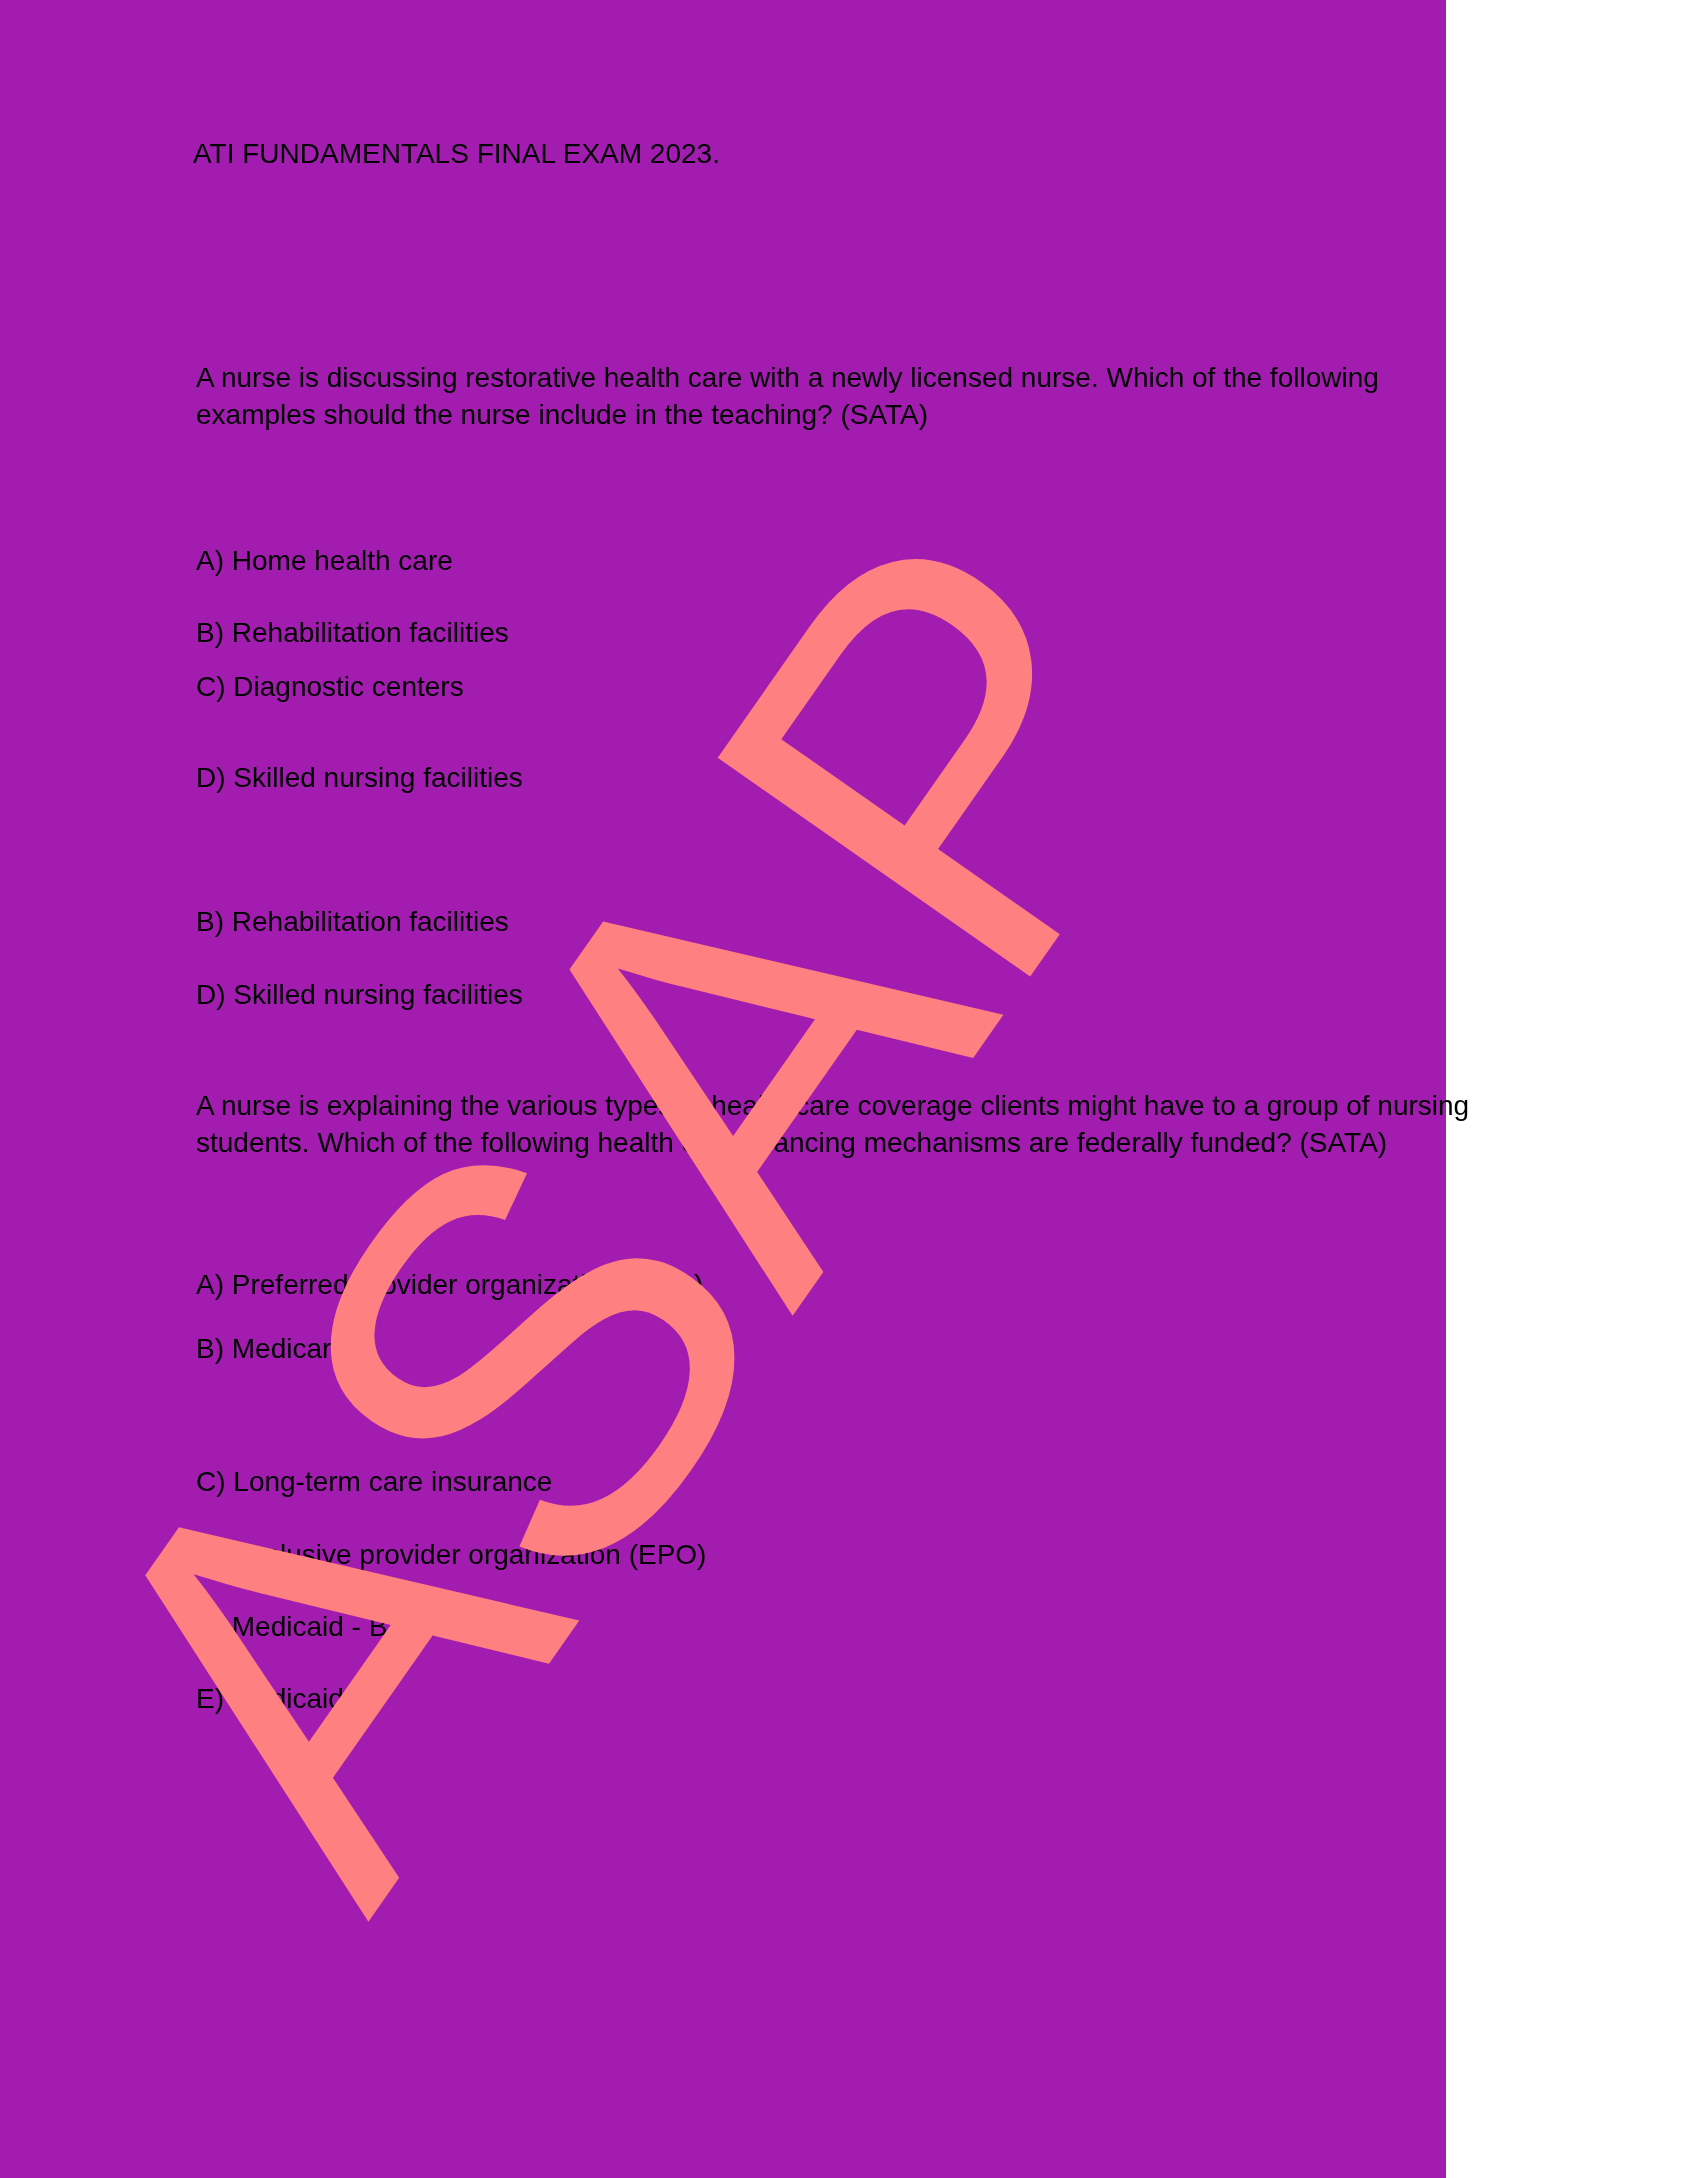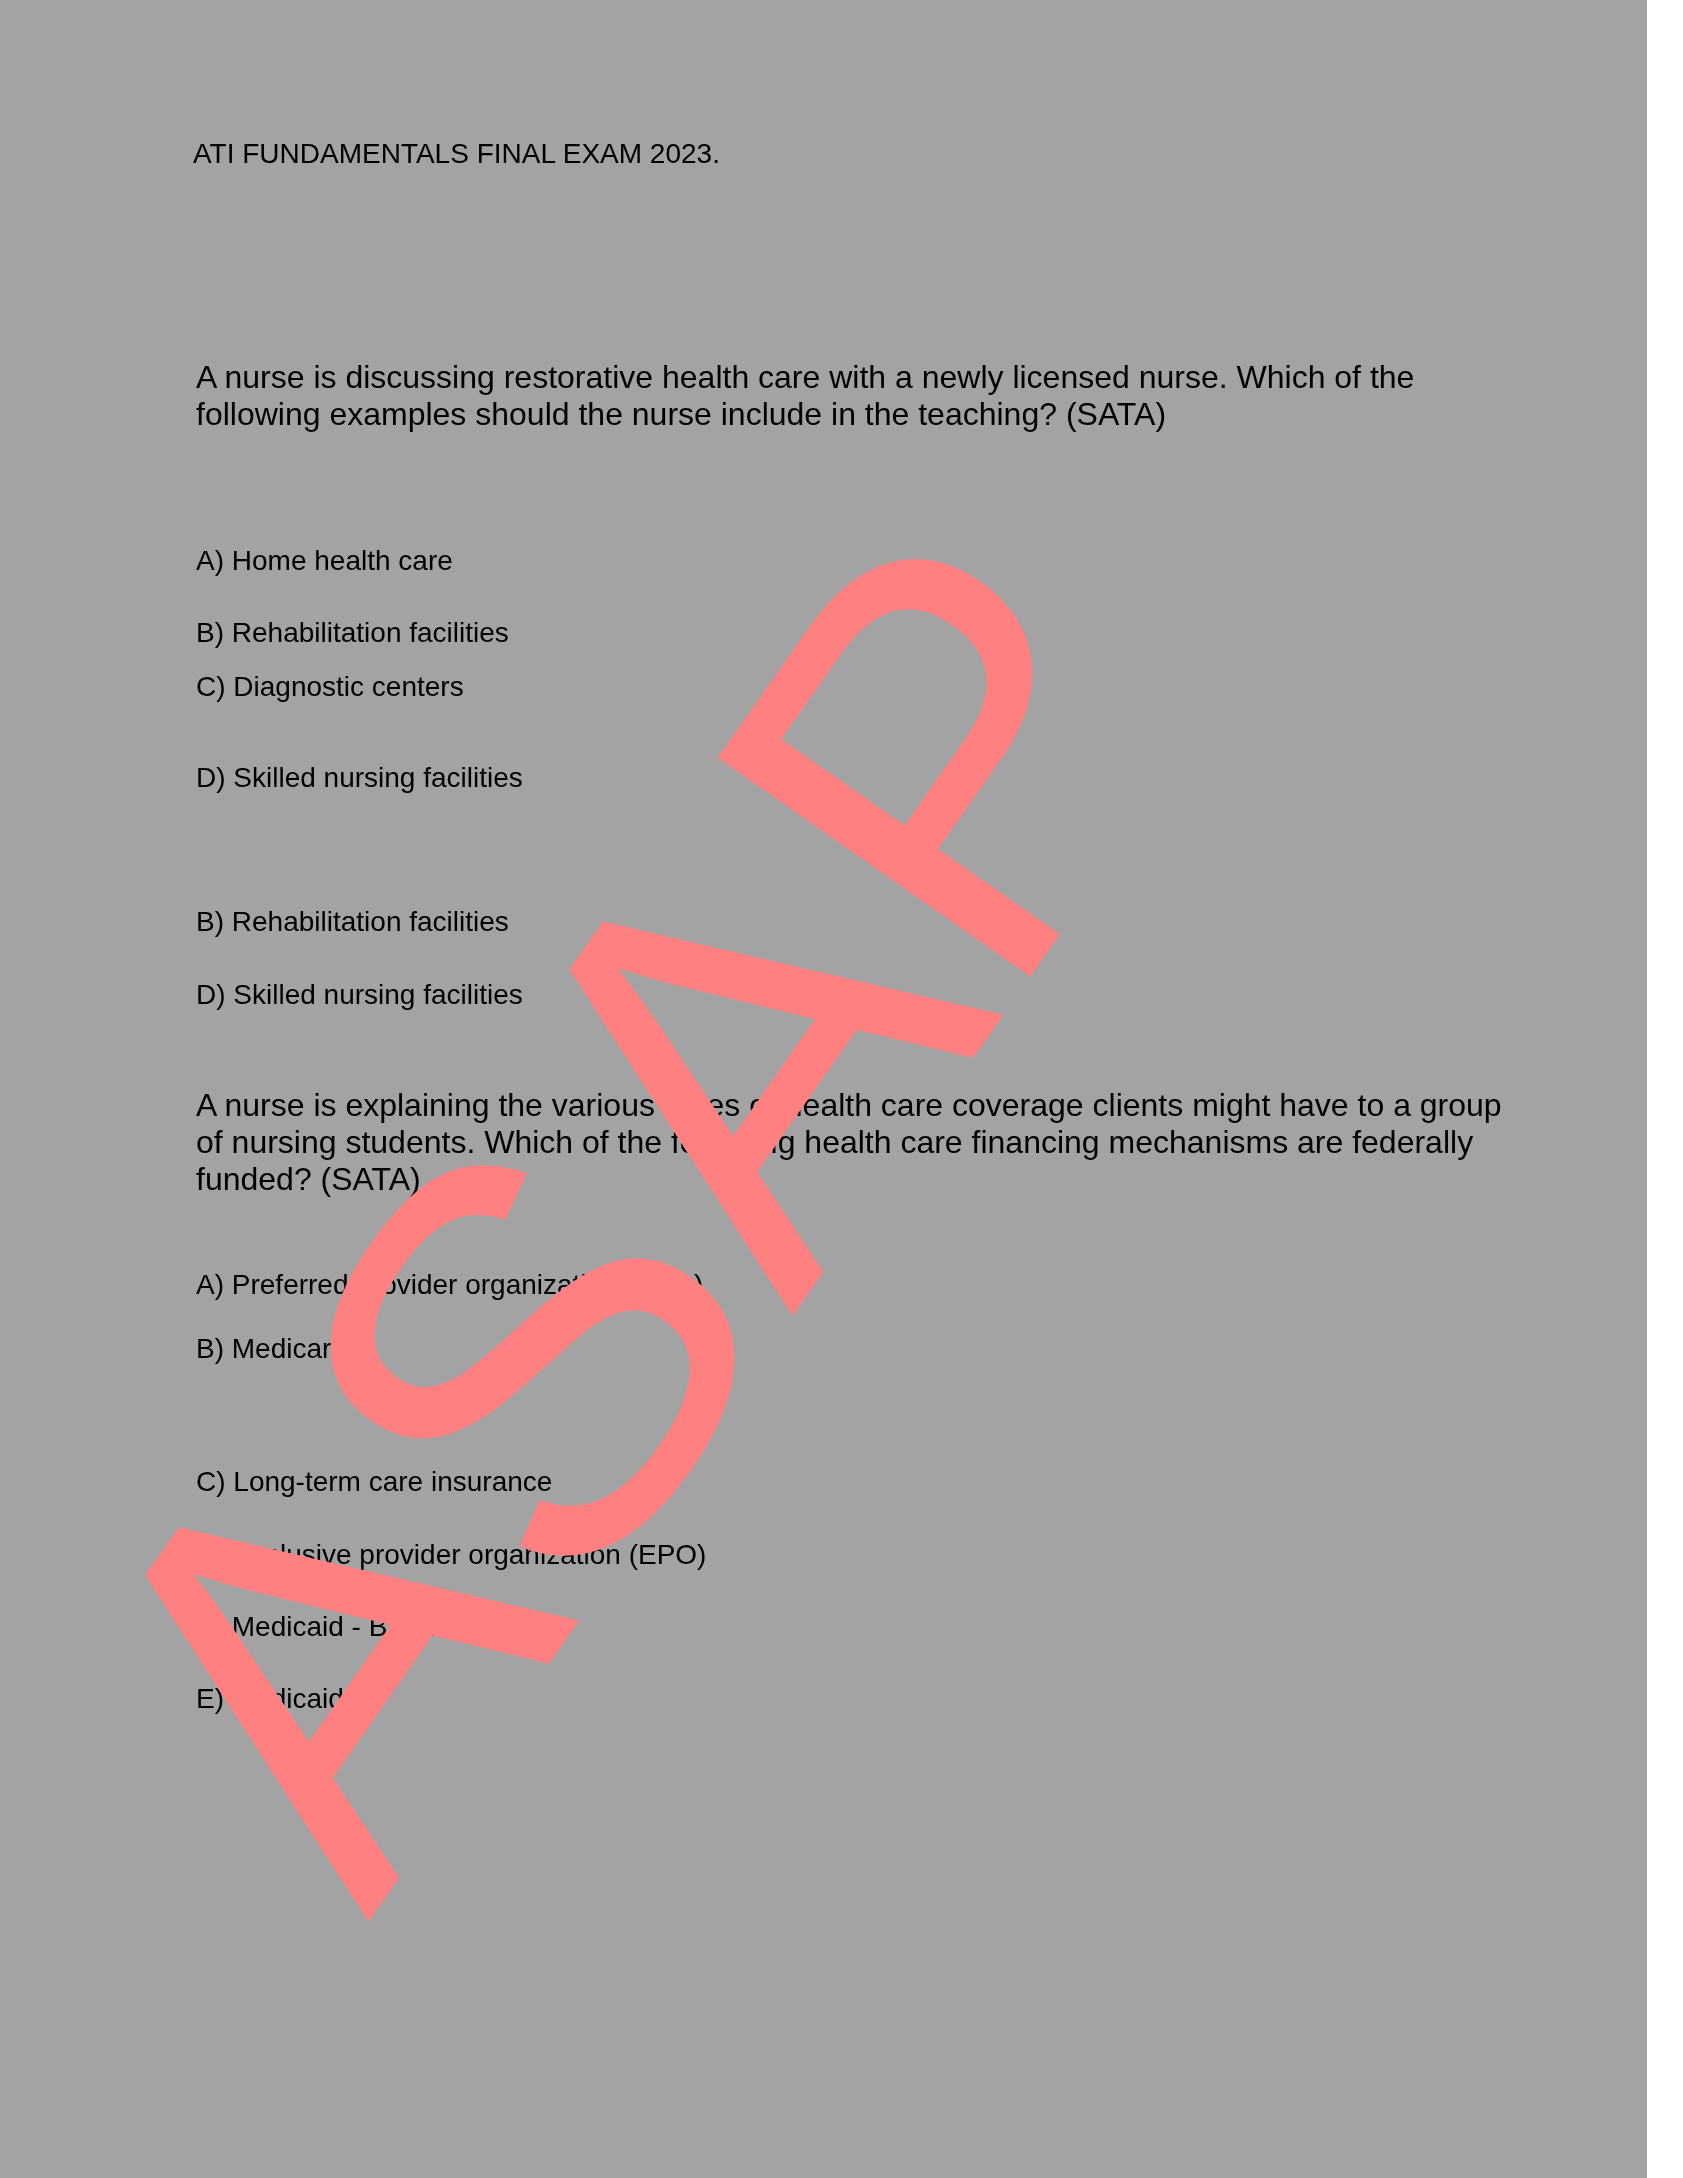--- a/index.html
+++ b/index.html
@@ -11,38 +11,38 @@
       width: 1683px;
       height: 2178px;
       position: relative;
       overflow: hidden;
       font-family: "Liberation Sans", sans-serif;
       color: #000000;
     }
     .page {
       position: absolute;
       left: 0; top: 0;
-      width: 1647px;
+      width: 1446px;
       height: 2178px;
-      background: #a3a3a3;
+      background: #a21caf;
     }
     .doc-title {
       position: absolute;
       left: 193px;
       top: 137px;
       font-size: 28px;
       line-height: 34px;
       letter-spacing: 0px;
       white-space: nowrap;
     }
     .question {
       position: absolute;
       left: 196px;
       width: 1307px;
-      font-size: 32px;
+      font-size: 28px;
       line-height: 37px;
     }
     .q1 { top: 359px; }
     .q2 { top: 1087px; }
     .option {
       position: absolute;
       left: 196px;
       font-size: 28px;
       line-height: 34px;
       white-space: nowrap;

